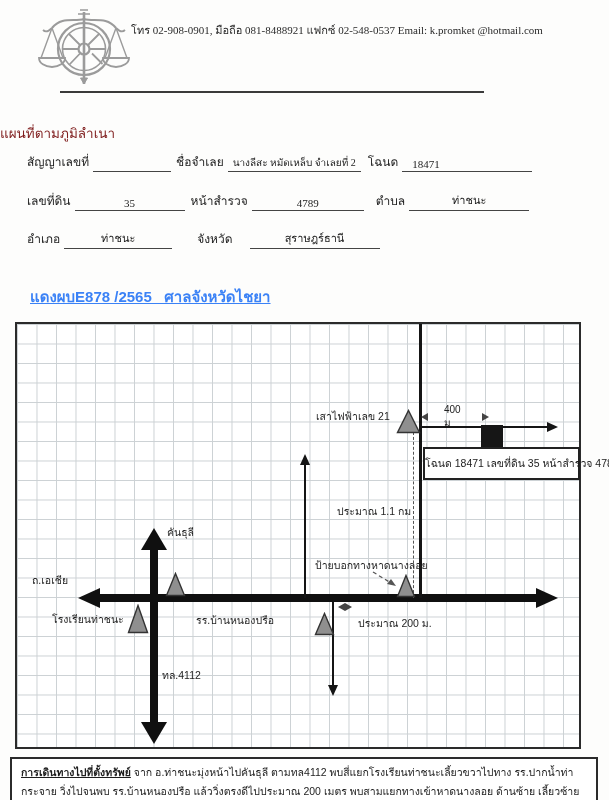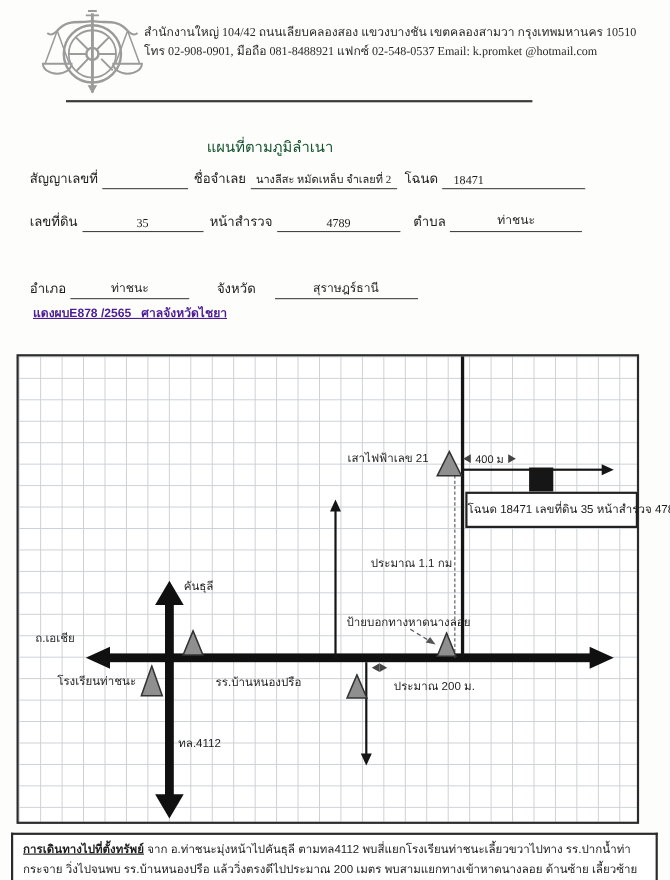--- a/index.html
+++ b/index.html
@@ -11,30 +11,30 @@
   }
   
   .logo { position:absolute; left:28px; top:6px; width:112px; height:86px; }
   .company { position:absolute; left:131px; top:22px; width:460px;
     font-size:11px; line-height:17px; color:#2a2a2a; }
   .company .en { font-size:10.5px; letter-spacing:.3px; }
   .header-rule { position:absolute; left:60px; top:91px; width:424px; height:2px;
     background:#3a3a3a; }
   
   .doc-title { position:absolute; left:0; top:122px; width:491px;
-    text-align:center; font-size:13.5px; color:#14532d; }
+    font-size:13.5px; color:#7f1d1d; }
   .form-row { position:absolute; left:27px; display:flex; align-items:flex-end;
     font-size:12px; white-space:nowrap; }
   .fl { padding-bottom:1px; }
   .uv { display:inline-block; border-bottom:1px solid #444; text-align:center;
     font-size:11px; padding:0 2px 1px 2px; margin-left:4px; overflow:visible; }
   .uv.left { text-align:left; padding-left:10px; }
-  .case-heading { position:absolute; left:30px; top:275px; font-size:11px;
+  .case-heading { position:absolute; left:30px; top:285px; font-size:15px;
     font-weight:bold; font-family:"Liberation Sans", sans-serif;
-    text-decoration:underline; white-space:pre; color:#4c1d95; }
+    text-decoration:underline; white-space:pre; color:#3b82f6; }
   
   .map { position:absolute; left:15px; top:322px; width:566px; height:427px;
     border:2px solid #2b2b2b; background:#fff;
     background-image:
       linear-gradient(#ccd1d4 1px, transparent 1px),
       linear-gradient(90deg, #ccd1d4 1px, transparent 1px);
     background-size:19.5px 19.5px; }
   .map * { position:absolute; }
   .map .lbl { font-family:"Liberation Sans", sans-serif; font-size:10.5px;
     color:#1f1f1f; white-space:nowrap; position:absolute; }
@@ -45,21 +45,21 @@
   .head-up    { border-left:13px solid transparent; border-right:13px solid transparent; border-bottom:22px solid #101010; }
   .head-down  { border-left:13px solid transparent; border-right:13px solid transparent; border-top:22px solid #101010; }
   .head-left  { border-top:10px solid transparent; border-bottom:10px solid transparent; border-right:22px solid #101010; }
   .head-right { border-top:10px solid transparent; border-bottom:10px solid transparent; border-left:22px solid #101010; }
   .shead-up   { border-left:5px solid transparent; border-right:5px solid transparent; border-bottom:11px solid #151515; }
   .shead-down { border-left:5px solid transparent; border-right:5px solid transparent; border-top:11px solid #151515; }
   .shead-right{ border-top:5px solid transparent; border-bottom:5px solid transparent; border-left:11px solid #151515; }
   .dash-v { border-left:1.5px dashed #555; width:0; }
   .measure { display:flex; align-items:center; font-family:"Liberation Sans", sans-serif; }
   .measure .line { flex:1; border-top:1.5px dashed #444; height:0; }
-  .measure .mtxt { font-size:10px; color:#222; padding:0 4px; position:static; }
+  .measure .mtxt { font-size:10px; color:#222; padding:0 16px; position:static; }
   .m-arr-l { width:0;height:0; border-top:4px solid transparent; border-bottom:4px solid transparent; border-right:7px solid #444; position:static; }
   .m-arr-r { width:0;height:0; border-top:4px solid transparent; border-bottom:4px solid transparent; border-left:7px solid #444; position:static; }
   .black-rect { background:#161616; }
   .info-box { border:2px solid #222; background:#fff; text-align:center;
     font-family:"Liberation Sans", sans-serif; font-size:10.5px; line-height:28px;
     white-space:nowrap; }
   
   .directions { position:absolute; left:10px; top:757px; width:588px; height:60px;
     border:2px solid #2b2b2b; border-bottom:none; padding:4px 9px 0 9px;
     font-family:"Liberation Sans", sans-serif; font-size:10.5px; line-height:19px;
@@ -83,21 +83,20 @@
       <path d="M56 78 l-3.5 -6 h7 z" fill="#9b9b9b" stroke-width="1"></path>
       <path d="M50 8 h12 M52 4 h8" stroke-width="1.6"></path>
       <path d="M24 22 L13 52 M24 22 L35 52" stroke-width="1.4"></path>
       <path d="M11 52 a13 9 0 0 0 26 0 z" stroke-width="1.8"></path>
       <path d="M88 22 L77 52 M88 22 L99 52" stroke-width="1.4"></path>
       <path d="M75 52 a13 9 0 0 0 26 0 z" stroke-width="1.8"></path>
     </g>
   </svg>
 
   <div class="company">
-    <div>สำนักงานใหญ่  104/42  ถนนเลียบคลองสอง  แขวงบางชัน  เขตคลองสามวา  กรุงเทพมหานคร  10510</div>
     <div>โทร 02-908-0901, มือถือ 081-8488921   แฟกซ์ 02-548-0537     Email: k.promket @hotmail.com</div>
   </div>
   <div class="header-rule"></div>
 
   <div class="doc-title">แผนที่ตามภูมิลำเนา</div>
 
   <div class="form-row" style="top:152px;">
     <span class="fl">สัญญาเลขที่</span>
     <span class="uv" style="width:78px;"></span>
     <span class="fl" style="margin-left:5px;">ชื่อจำเลย</span>
@@ -111,21 +110,21 @@
     <span class="uv" style="width:110px;">35</span>
     <span class="fl" style="margin-left:6px;">หน้าสำรวจ</span>
     <span class="uv" style="width:112px;">4789</span>
     <span class="fl" style="margin-left:12px;">ตำบล</span>
     <span class="uv" style="width:120px;">ท่าชนะ</span>
   </div>
 
   <div class="form-row" style="top:229px;">
     <span class="fl">อำเภอ</span>
     <span class="uv" style="width:108px;">ท่าชนะ</span>
-    <span class="fl" style="margin-left:25px;margin-top:23px;">จังหวัด</span>
+    <span class="fl" style="margin-left:25px;">จังหวัด</span>
     <span class="uv" style="width:130px; margin-left:17px;">สุราษฎร์ธานี</span>
   </div>
 
   <div class="case-heading">แดงผบE878 /2565   ศาลจังหวัดไชยา</div>
 
   <div class="map">
 
     <div class="tri head-up" style="left:124px; top:204px;"></div>
     <div class="shaft-v" style="left:133px; top:224px; height:176px;"></div>
     <div class="tri head-down" style="left:124px; top:398px;"></div>

